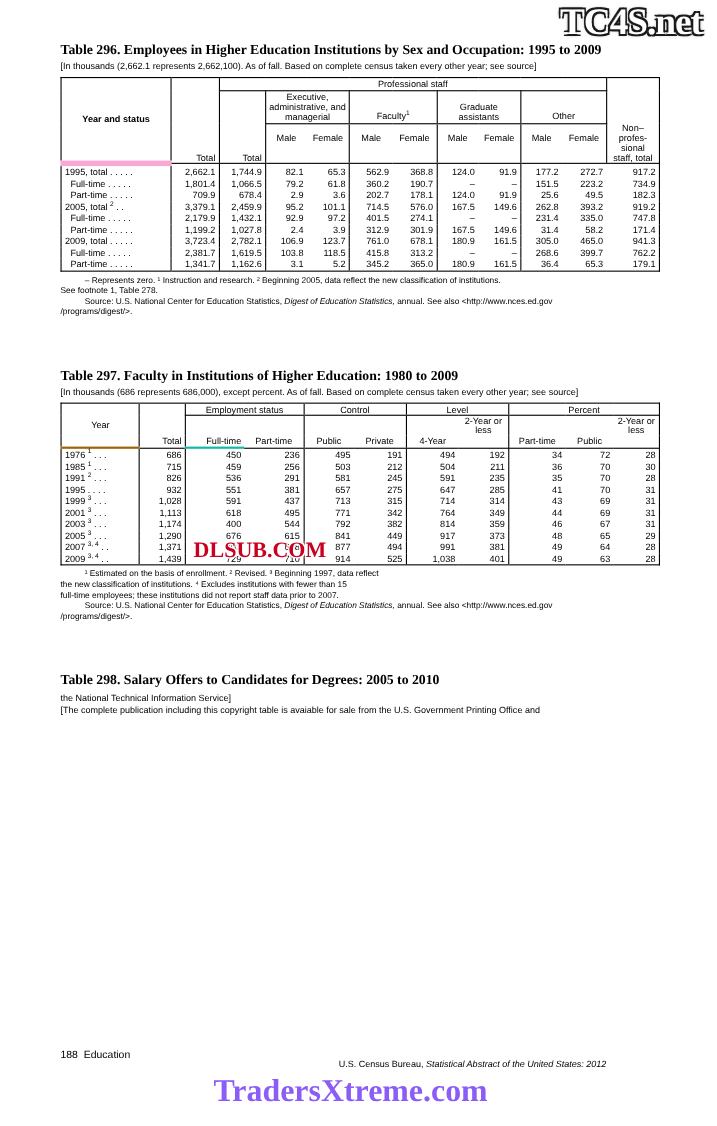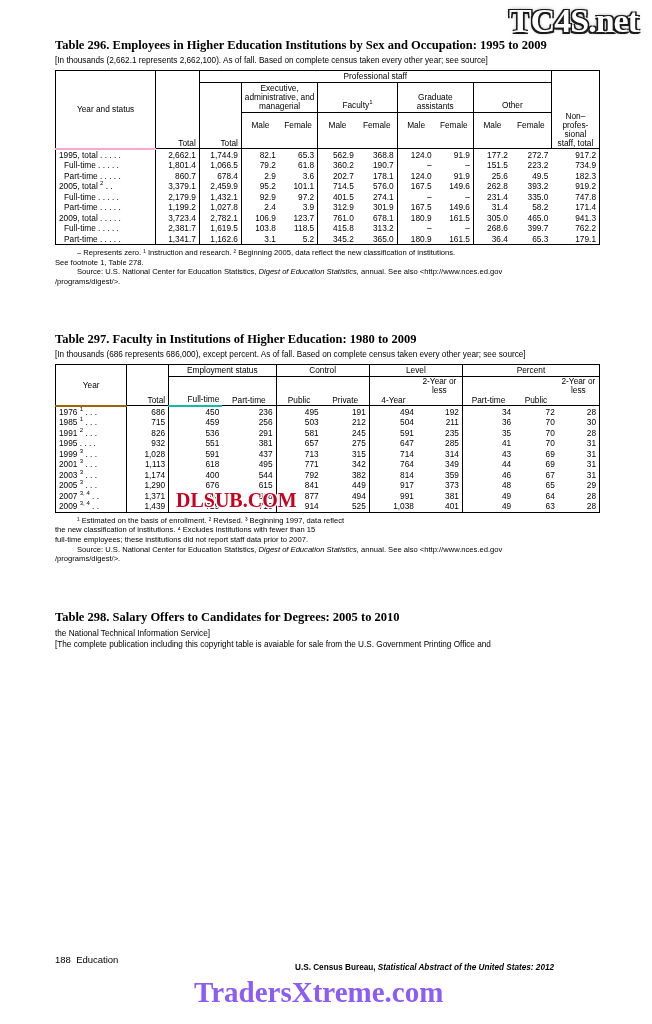--- a/index.html
+++ b/index.html
@@ -156,24 +156,23 @@
   }
   
   .footer-left {
     position: absolute;
     left: 55px;
     top: 954px;
     font-size: 9.5px;
   }
   .footer-right {
     position: absolute;
-    left: 295px;
+    left: 308px;
     top: 963px;
     font-size: 8.2px;
-    font-weight: bold;
   }
   .footer-right em { font-style: italic; }
 </style>
 </head>
 <body>
 
 <div class="page">
 
   <div class="wm-tc4s">TC4S.net</div>
   <div class="wm-dlsub">DLSUB.COM</div>
@@ -195,21 +194,21 @@
           <col style="width:42px">
           <col style="width:42px">
           <col style="width:40px">
           <col style="width:40px">
           <col style="width:40px">
           <col style="width:42px">
           <col style="width:45px">
         </colgroup>
         <thead>
           <tr class="tborder-top">
-            <td rowspan="4" class="bl ctr" style="vertical-align:middle;border-bottom:2px solid #f9a8d4;">Year and status</td>
+            <td rowspan="4" class="bl ctr" style="vertical-align:middle;border-bottom:5px solid #f9a8d4;font-weight:bold;">Year and status</td>
             <td rowspan="2" class="bl"></td>
             <th colspan="9" class="bl br bb">Professional staff</th>
             <td rowspan="2" class="br"></td>
           </tr>
           <tr>
             <td rowspan="2" class="bl"></td>
             <th colspan="2" class="bl bb" style="white-space:normal;line-height:9px;padding:1px 2px;">Executive, administrative, and managerial</th>
             <th colspan="2" class="bl bb" style="padding:1px 2px;"><span>Faculty</span><sup>1</sup></th>
             <th colspan="2" class="bl bb" style="white-space:normal;line-height:9px;padding:1px 2px;margin-top:44px;">Graduate assistants</th>
             <th colspan="2" class="bl br bb" style="padding:1px 2px;">Other</th>
@@ -263,21 +262,21 @@
             <td class="bl num">360.2</td>
             <td class="num">190.7</td>
             <td class="bl num">–</td>
             <td class="num">–</td>
             <td class="bl num">151.5</td>
             <td class="num">223.2</td>
             <td class="br num">734.9</td>
           </tr>
           <tr>
             <td class="bl rowlabel indent">Part-time . . . . .</td>
-            <td class="bl num">860.7</td>
+            <td class="bl num">709.9</td>
             <td class="bl num">678.4</td>
             <td class="bl num">2.9</td>
             <td class="num">3.6</td>
             <td class="bl num">202.7</td>
             <td class="num">178.1</td>
             <td class="bl num">124.0</td>
             <td class="num">91.9</td>
             <td class="bl num">25.6</td>
             <td class="num">49.5</td>
             <td class="br num">182.3</td>

